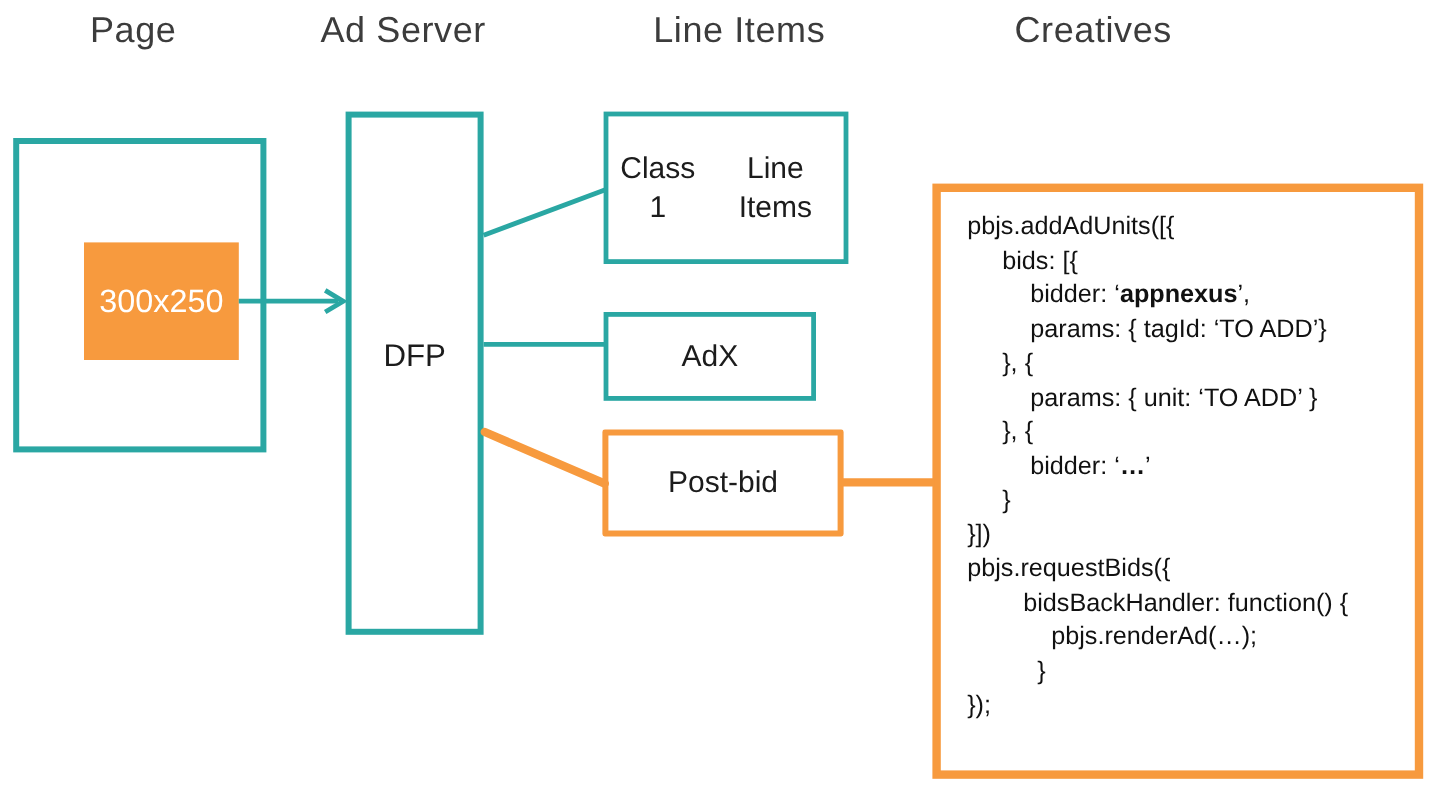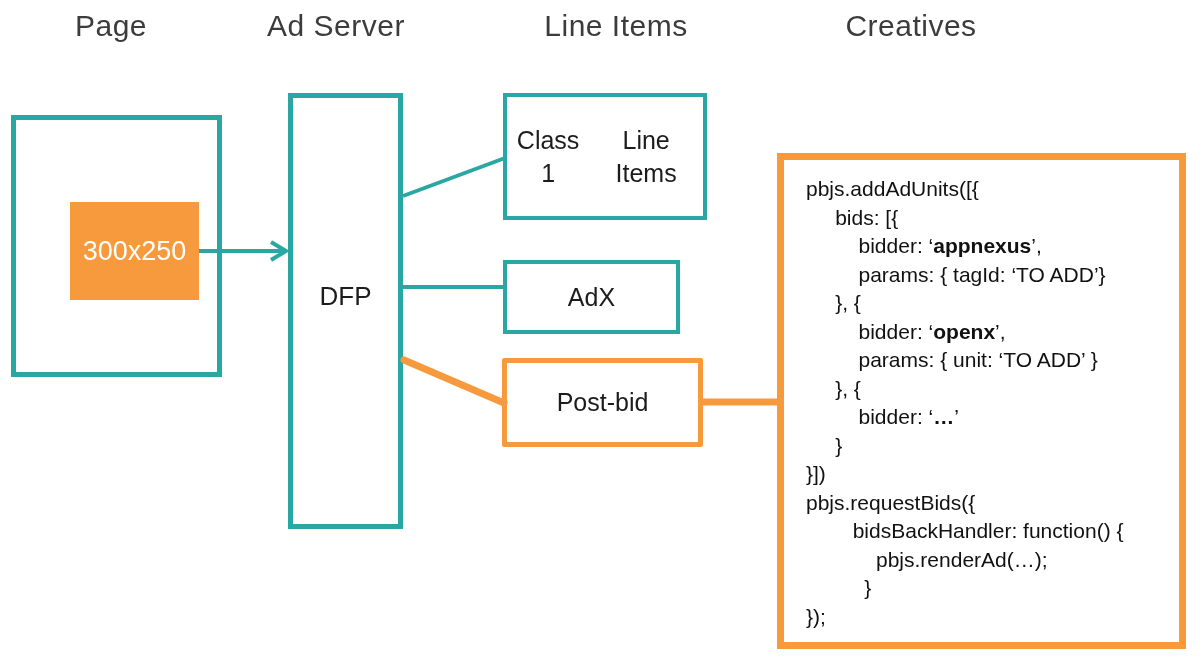--- a/index.html
+++ b/index.html
@@ -142,21 +142,20 @@
   <div class="node orange-box postbid-box">
     <span>Post-bid</span>
   </div>
 
   <div class="code-box">
       <div class="code-line"><span>pbjs.addAdUnits([{</span></div>
       <div class="code-line"><span>     bids: [{</span></div>
       <div class="code-line"><span>         bidder: ‘</span><span class="b">appnexus</span><span>’,</span></div>
       <div class="code-line"><span>         params: { tagId: ‘TO ADD’}</span></div>
       <div class="code-line"><span>     }, {</span></div>
-      <div class="code-line"><span>         bidder: ‘</span><span class="b">openx</span><span>’,</span></div>
       <div class="code-line"><span>         params: { unit: ‘TO ADD’ }</span></div>
       <div class="code-line"><span>     }, {</span></div>
       <div class="code-line"><span>         bidder: ‘</span><span class="b">…</span><span>’</span></div>
       <div class="code-line"><span>     }</span></div>
       <div class="code-line"><span>}])</span></div>
       <div class="code-line"><span>pbjs.requestBids({</span></div>
       <div class="code-line"><span>        bidsBackHandler: function() {</span></div>
       <div class="code-line"><span>            pbjs.renderAd(…);</span></div>
       <div class="code-line"><span>          }</span></div>
       <div class="code-line"><span>});</span></div>

